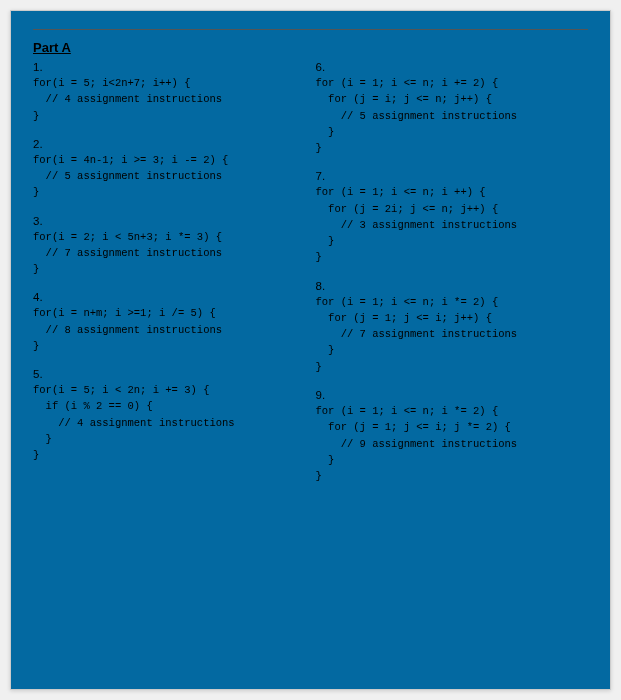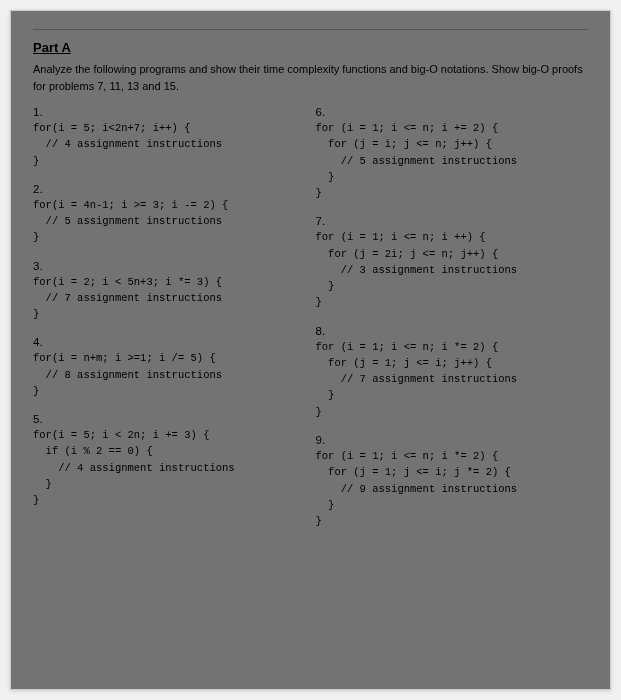--- a/index.html
+++ b/index.html
@@ -7,21 +7,21 @@
       background: #f0f0f0;
       font-family: Arial, sans-serif;
       width: 621px;
       min-height: 700px;
       display: flex;
       align-items: flex-start;
       justify-content: center;
       padding: 10px;
     }
     .page {
-      background: #737373;
+      background: #0369a1;
       width: 601px;
       min-height: 680px;
       padding: 18px 22px 18px 22px;
       border: 1px solid #ccc;
       box-shadow: 0 1px 4px rgba(0,0,0,0.15);
     }
     .part-title {
       font-size: 13px;
       font-weight: bold;
       text-decoration: underline;
@@ -58,24 +58,20 @@
       border-top: 1.5px solid #555;
       margin-bottom: 10px;
     }
   </style>
 </head>
 <body>
 
 <div class="page">
   <hr class="divider">
   <div class="part-title">Part A</div>
-  <div class="instructions">
-    <span>Analyze the following programs and show their time complexity functions and big-O notations. Show big-O proofs for
-problems 7, 11, 13 and 15.</span>
-  </div>
   <div class="problems-grid">
 
     <div>
 
       <div class="problem">
         <div class="problem-num">1.</div>
         <div class="code">for(i = 5; i&lt;2n+7; i++) {
   // 4 assignment instructions
 }</div>
       </div>

